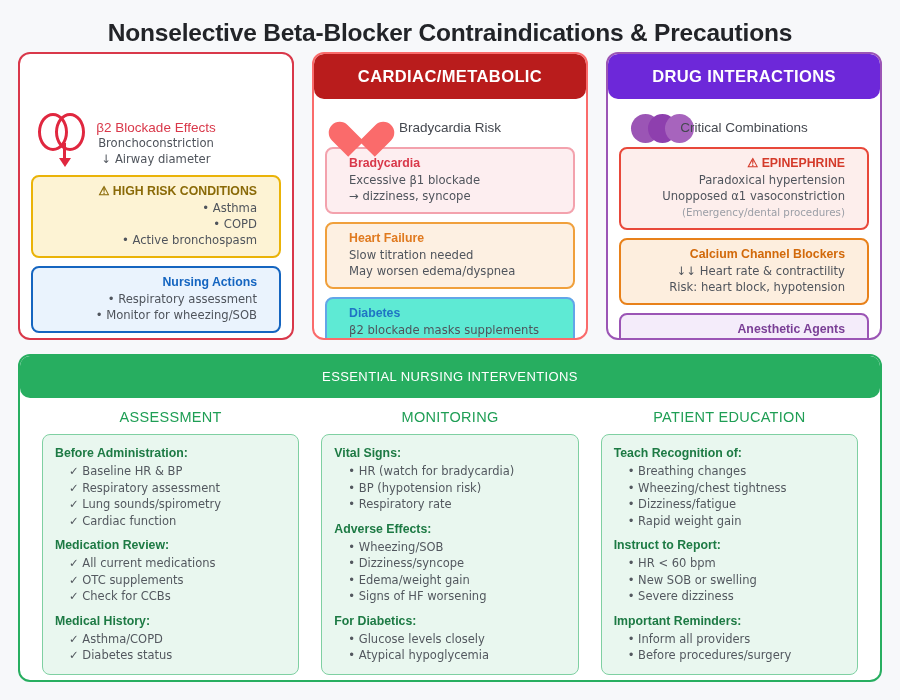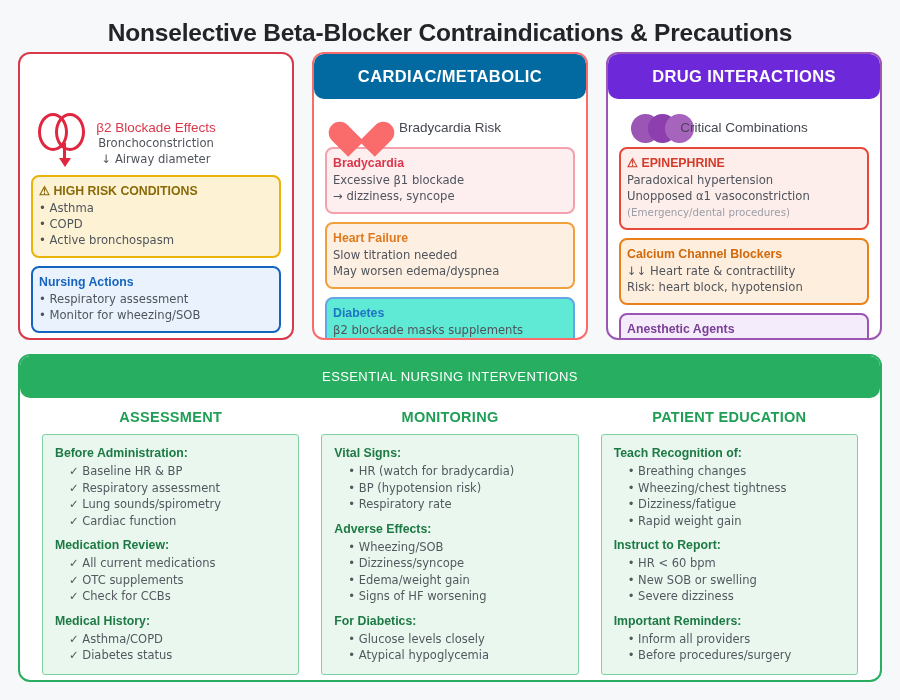--- a/index.html
+++ b/index.html
@@ -131,38 +131,38 @@
     border-radius: 50%;
   }
   .pills-icon .pill.p1 { left: 0px;  background: #9b55b5; }
   .pills-icon .pill.p2 { left: 17px; background: #8e3fae; }
   .pills-icon .pill.p3 { left: 34px; background: #a764bd; }
 
   
   .sub-box {
     border: 2px solid #cccccc;
     border-radius: 8px;
-    padding: 7px 6px 8px;
+    padding: 7px 22px 8px;
     margin-bottom: 8px;
     background: #ffffff;
   }
   .sub-box:last-child { margin-bottom: 0; }
   .sb-title {
     font-family: "Liberation Sans", sans-serif;
     font-weight: bold;
     font-size: 12.3px;
     margin-bottom: 2px;
   }
   .sb-line {
     font-size: 11.6px;
     color: #4f545c;
     line-height: 16px;
   }
   .sb-line.small { font-size: 10.3px; color: #9a9ea6; }
-  .sub-box.center, .sub-box.center .sb-line { text-align: left; }
+  .sub-box.center, .sub-box.center .sb-line { text-align: right; }
   .sub-box.left, .sub-box.left .sb-line { text-align: left; }
 
   
   .box-warn   { background: #fdf3d4; border-color: #eab308; }
   .box-warn   .sb-title { color: #8a6a08; }
   .box-blue   { background: #eaf3fd; border-color: #1565c0; }
   .box-blue   .sb-title { color: #1565c0; }
   .box-pink   { background: #fdeef0; border-color: #f3a2ad; }
   .box-pink   .sb-title { color: #d9384a; }
   .box-orange { background: #fdf0e2; border-color: #f0a03c; }
@@ -201,31 +201,31 @@
   .bottom-cols {
     flex: 1;
     display: flex;
     gap: 22px;
     padding: 11px 22px 14px;
   }
   .bcol { flex: 1 1 0; display: flex; flex-direction: column; }
   .bcol-title {
     text-align: center;
     font-family: "Liberation Sans", sans-serif;
-    font-weight: bold;
+    font-weight: normal;
     font-size: 14.5px;
     color: #1f9e55;
     letter-spacing: 0.3px;
     margin-bottom: 9px;
   }
   .bcol-box {
     flex: 1;
     background: #e9f7ef;
     border: 1.5px solid #7fd0a2;
-    border-radius: 3px;
+    border-radius: 8px;
     padding: 11px 12px 10px;
   }
   .grp { margin-bottom: 9px; }
   .grp:last-child { margin-bottom: 0; }
   .grp-title {
     font-family: "Liberation Sans", sans-serif;
     font-weight: bold;
     font-size: 12.3px;
     color: #1d7a44;
     margin-bottom: 3px;
@@ -273,21 +273,21 @@
 
         <div class="sub-box box-blue center">
           <div class="sb-title">Nursing Actions</div>
           <div class="sb-line">• Respiratory assessment</div>
           <div class="sb-line">• Monitor for wheezing/SOB</div>
         </div>
       </div>
     </div>
 
     <div class="card" id="card-cardiac" style="border-color:#fa6b6b;">
-      <div class="card-header" style="background:#0369a1;">CARDIAC/METABOLIC</div>
+      <div class="card-header" style="background:#b91c1c;">CARDIAC/METABOLIC</div>
       <div class="card-body">
         <div class="icon-line">
           <div class="icon-holder" style="transform:translateX(-105px);top:4px;">
             <div class="heart-icon">
               <div class="hp a"></div>
               <div class="hp b"></div>
             </div>
           </div>
           <div class="sub-title gray">Bradycardia Risk</div>
         </div>

